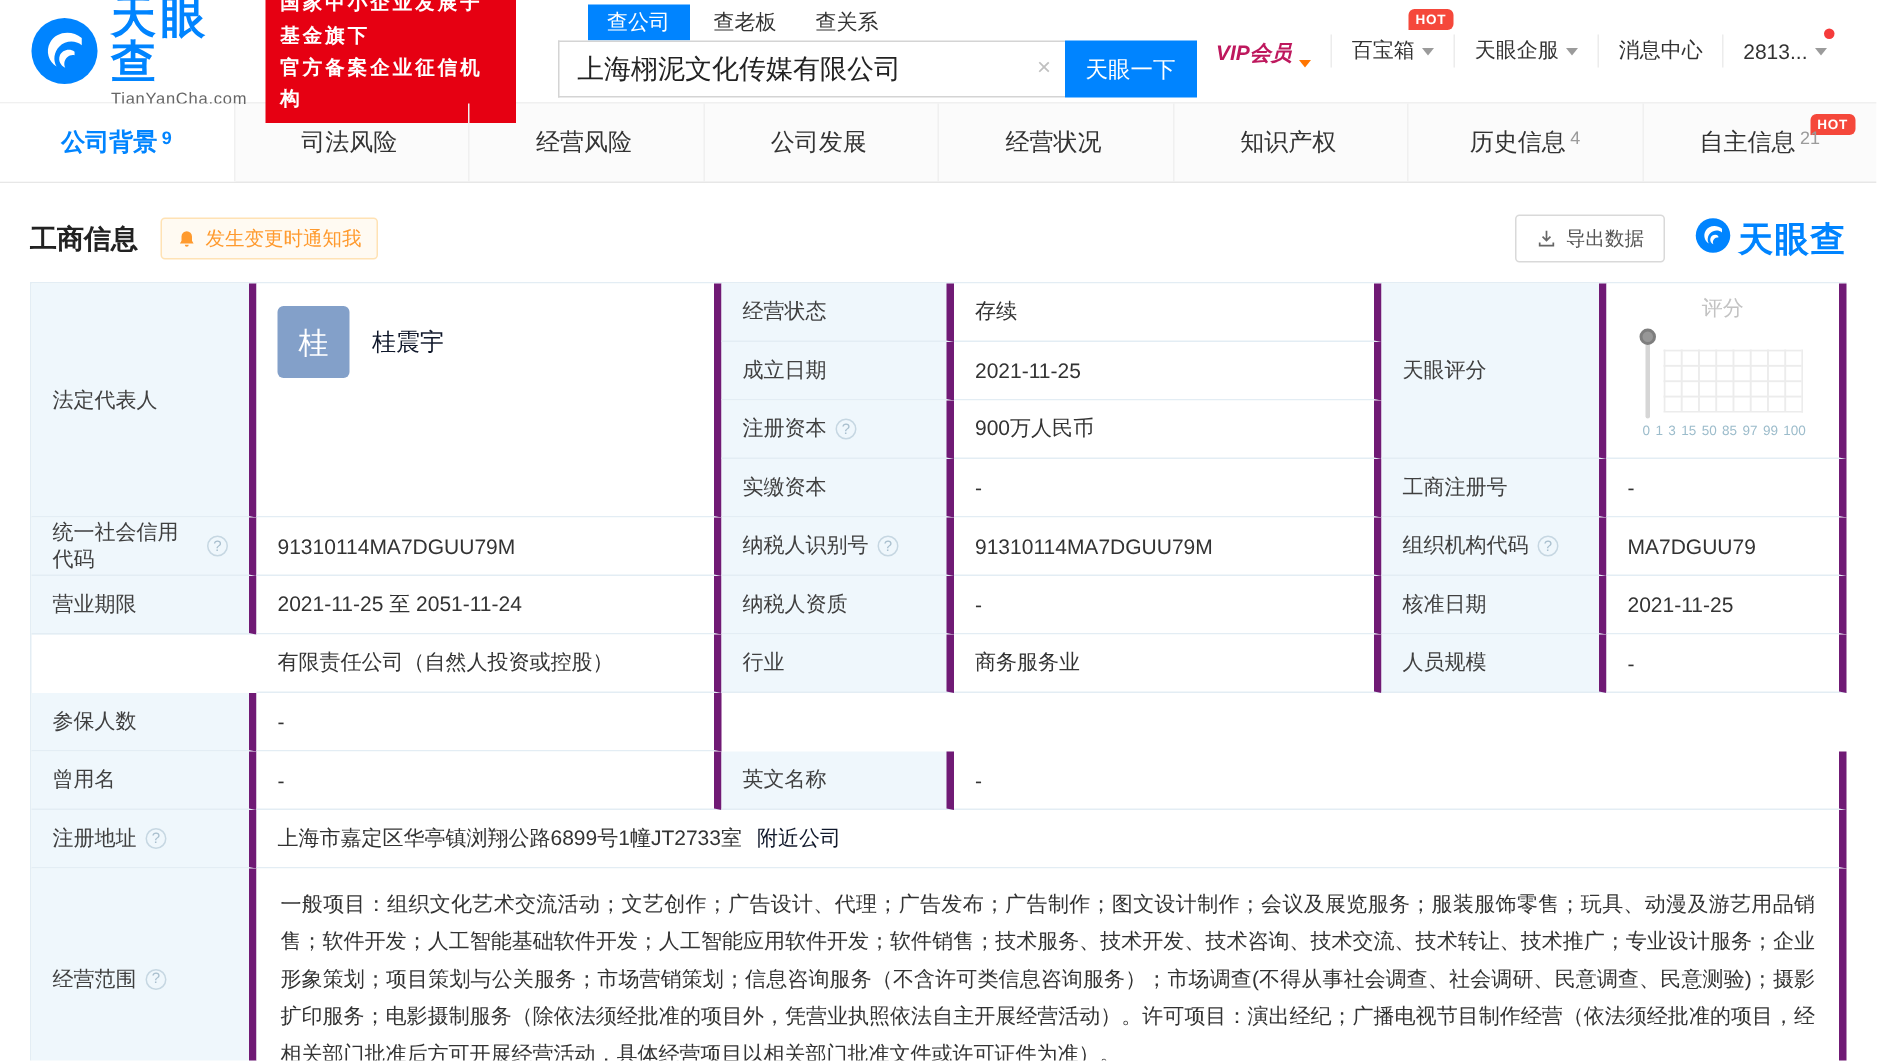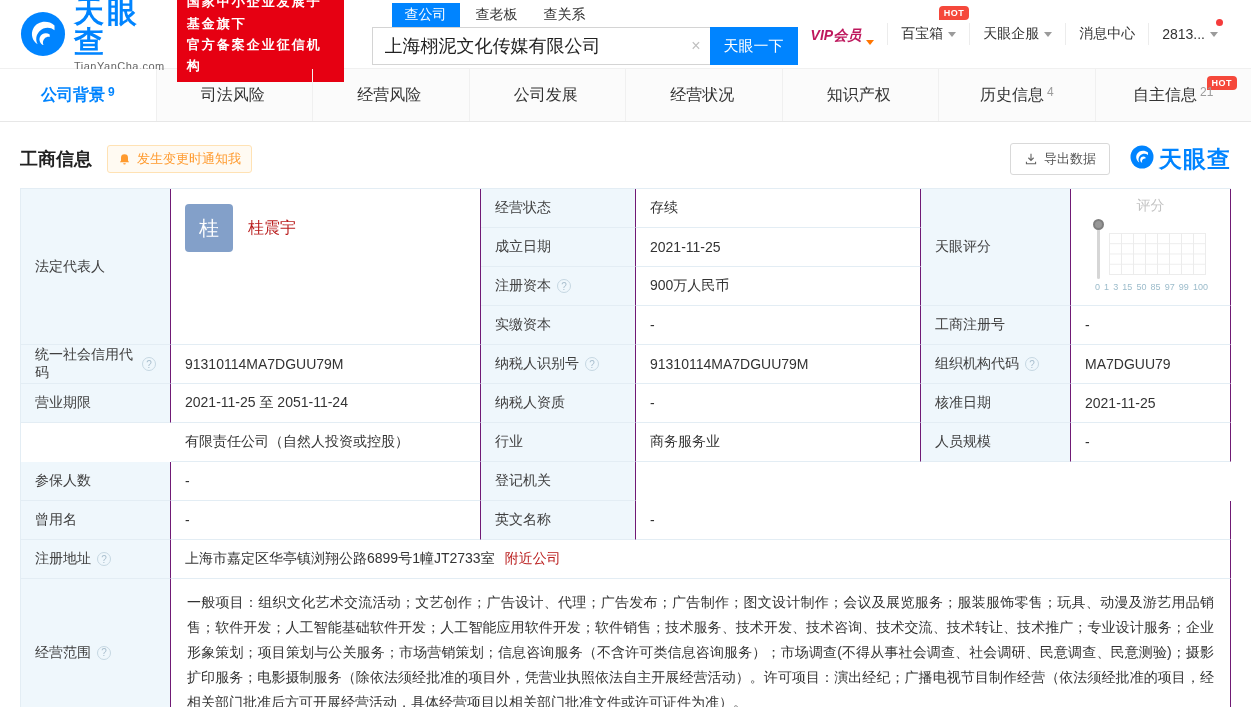--- a/index.html
+++ b/index.html
@@ -58,27 +58,27 @@
     padding: 4px 10px; border-radius: 3px; }
   .sec-right { margin-left: auto; display: flex; align-items: center; gap: 20px; }
   .export-btn { display: flex; align-items: center; gap: 6px; border: 1px solid #d9d9d9; background: #fff;
     border-radius: 3px; padding: 6px 13px; font-size: 13px; color: #555; cursor: pointer; }
   .watermark { display: flex; align-items: center; gap: 5px; }
   .wm-text { font-size: 23px; font-weight: 700; color: #0084ff; letter-spacing: 1px; }
   
   .biz-table { display: grid; grid-template-columns: 150px 310px 155px 285px 150px 1fr;
     grid-template-rows: repeat(10, 39px) auto;
     border: 1px solid #e3edf4; border-right: none; border-bottom: none; font-size: 14px; }
-  .cell { border-right: 1px solid #701a75; border-bottom: 1px solid #e3edf4; background: #fff;
+  .cell { border-right: 5px solid #701a75; border-bottom: 1px solid #e3edf4; background: #fff;
     display: flex; align-items: center; padding: 0 14px; min-width: 0; color: #333; }
   .cell.lab { background: #eff7fc; color: #404040; }
   .help { display: inline-flex; align-items: center; justify-content: center; flex: none;
     width: 14px; height: 14px; border: 1px solid #c6d7e2; border-radius: 50%;
     color: #a9bfce; font-size: 10px; margin-left: 6px; cursor: pointer; }
-  .link { color: #b91c1c; cursor: pointer; text-decoration: none; }
+  .link { color: #0f172a; cursor: pointer; text-decoration: none; }
   .legal-val { align-items: flex-start; padding-top: 15px; }
   .legal-inner { display: flex; align-items: center; gap: 15px; }
   .avatar { width: 48px; height: 48px; border-radius: 4px; background: #83a0c9; color: #fff;
     font-size: 20px; display: flex; align-items: center; justify-content: center; cursor: pointer; flex: none; }
   .name-link { font-size: 16px; }
   .addr-gap { margin-left: 10px; }
   .scope-cell { display: block; padding: 11px 16px; line-height: 25px; text-align: justify; }
   
   .score-cell { display: block; padding: 8px 22px 6px; }
   .score-title { text-align: center; color: #c3c3c3; font-size: 14px; margin-bottom: 4px; }
@@ -290,21 +290,20 @@
     <div class="cell" style="grid-area:6/6/7/7">2021-11-25</div>
 
     <div class="cell" style="grid-area:7/2/8/3">有限责任公司（自然人投资或控股）</div>
     <div class="cell lab" style="grid-area:7/3/8/4">行业</div>
     <div class="cell" style="grid-area:7/4/8/5">商务服务业</div>
     <div class="cell lab" style="grid-area:7/5/8/6">人员规模</div>
     <div class="cell" style="grid-area:7/6/8/7">-</div>
 
     <div class="cell lab" style="grid-area:8/1/9/2">参保人数</div>
     <div class="cell" style="grid-area:8/2/9/3">-</div>
-    <div class="cell lab" style="grid-area:8/3/9/4">登记机关</div>
 
     <div class="cell lab" style="grid-area:9/1/10/2">曾用名</div>
     <div class="cell" style="grid-area:9/2/10/3">-</div>
     <div class="cell lab" style="grid-area:9/3/10/4">英文名称</div>
     <div class="cell" style="grid-area:9/4/10/7">-</div>
 
     <div class="cell lab" style="grid-area:10/1/11/2">
       <span>注册地址</span>
         <span class="help">?</span>
     </div>

